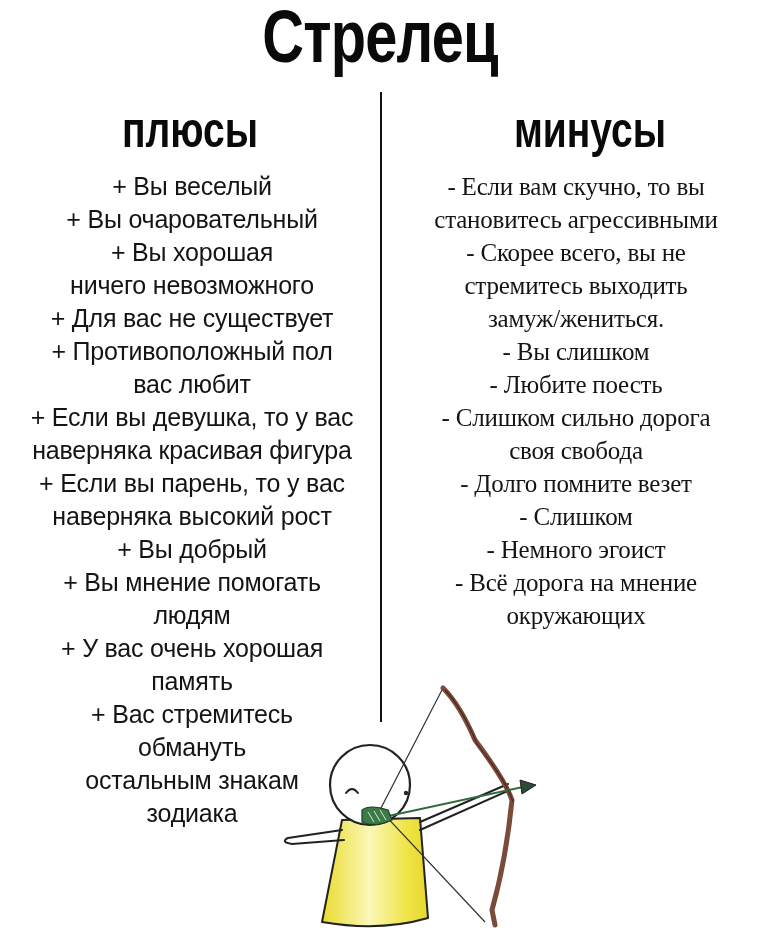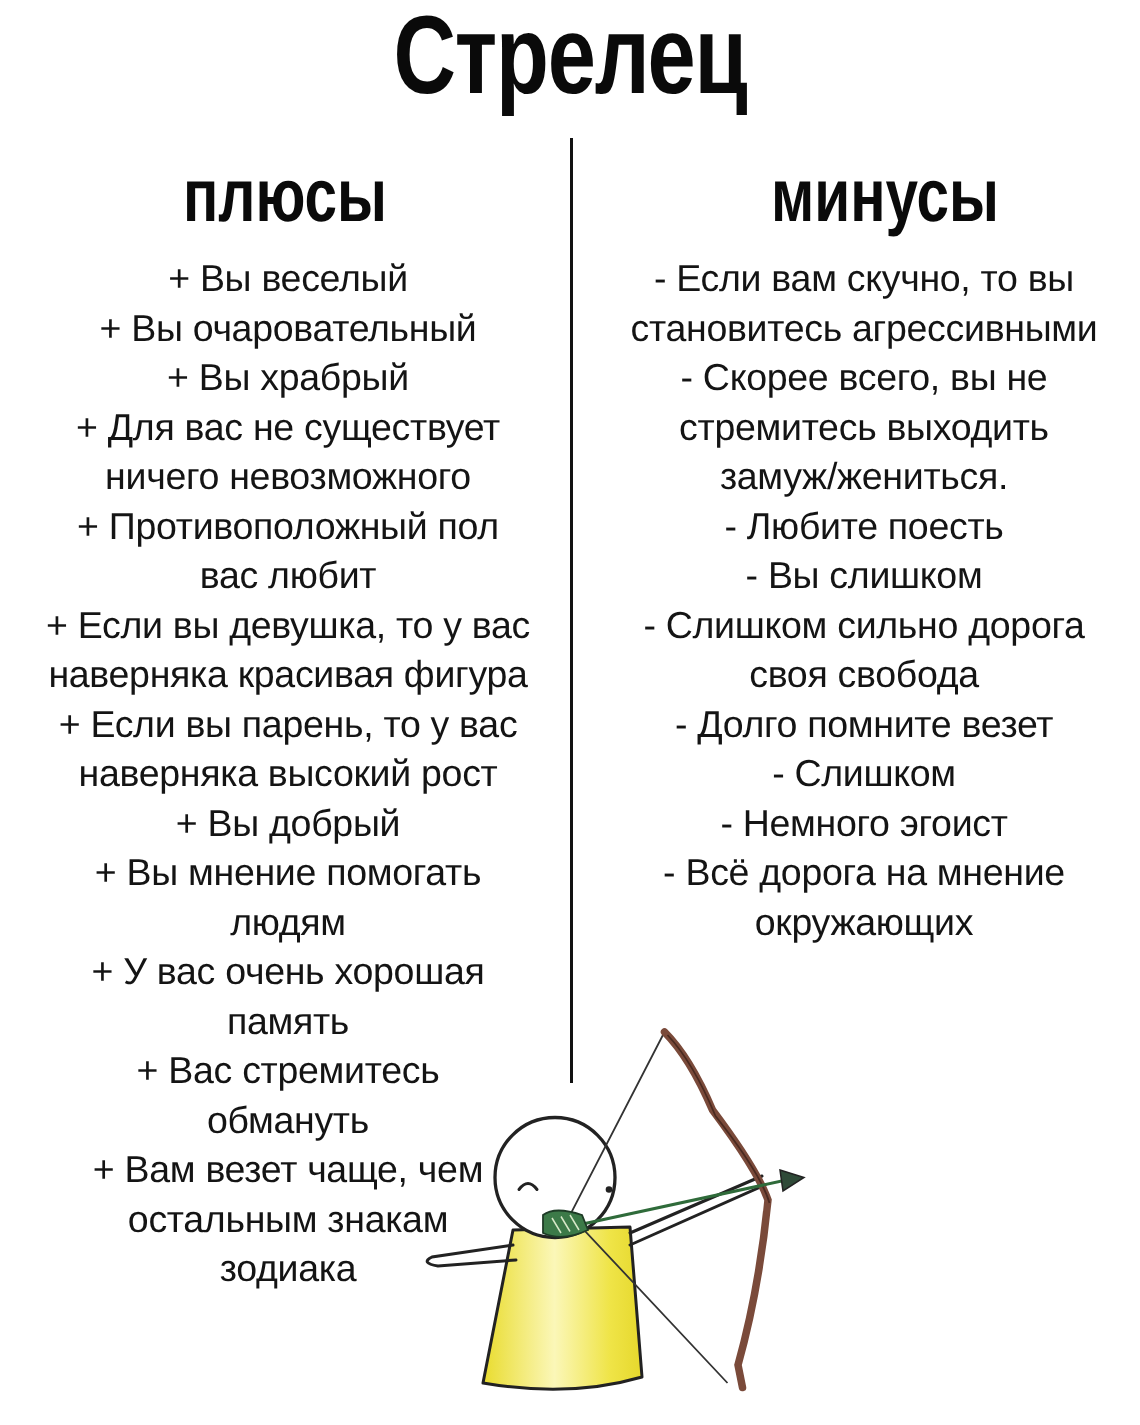--- a/index.html
+++ b/index.html
@@ -72,20 +72,21 @@
     }
     .list.left {
       left: 6px;
       top: 170px;
       width: 372px;
     }
     .list.right {
       left: 392px;
       top: 170px;
       width: 368px;
+      font-family: Liberation Serif, serif;
     }
     .list li {
       margin: 0;
       padding: 0;
       white-space: nowrap;
     }
     .archer {
       position: absolute;
       left: 270px;
       top: 660px;
@@ -99,49 +100,48 @@
 <div class="title">Стрелец</div>
 
 <div class="col-heading left">плюсы</div>
 <div class="col-heading right">минусы</div>
 
 <div class="divider"></div>
 
 <ul class="list left">
   <li>+ Вы веселый</li>
   <li>+ Вы очаровательный</li>
-  <li>+ Вы храбрый</li>
+  <li>+ Вы хорошая</li>
+  <li>ничего невозможного</li>
   <li>+ Для вас не существует</li>
-  <li>ничего невозможного</li>
   <li>+ Противоположный пол</li>
   <li>вас любит</li>
   <li>+ Если вы девушка, то у вас</li>
   <li>наверняка красивая фигура</li>
   <li>+ Если вы парень, то у вас</li>
   <li>наверняка высокий рост</li>
   <li>+ Вы добрый</li>
   <li>+ Вы мнение помогать</li>
   <li>людям</li>
   <li>+ У вас очень хорошая</li>
   <li>память</li>
   <li>+ Вас стремитесь</li>
   <li>обмануть</li>
-  <li>+ Вам везет чаще, чем</li>
   <li>остальным знакам</li>
   <li>зодиака</li>
 </ul>
 
 <ul class="list right">
   <li>- Если вам скучно, то вы</li>
   <li>становитесь агрессивными</li>
   <li>- Скорее всего, вы не</li>
   <li>стремитесь выходить</li>
   <li>замуж/жениться.</li>
+  <li>- Вы слишком</li>
   <li>- Любите поесть</li>
-  <li>- Вы слишком</li>
   <li>- Слишком сильно дорога</li>
   <li>своя свобода</li>
   <li>- Долго помните везет</li>
   <li>- Слишком</li>
   <li>- Немного эгоист</li>
   <li>- Всё дорога на мнение</li>
   <li>окружающих</li>
 </ul>
 
 <svg class="archer" viewBox="0 0 270 290" xmlns="http://www.w3.org/2000/svg">

